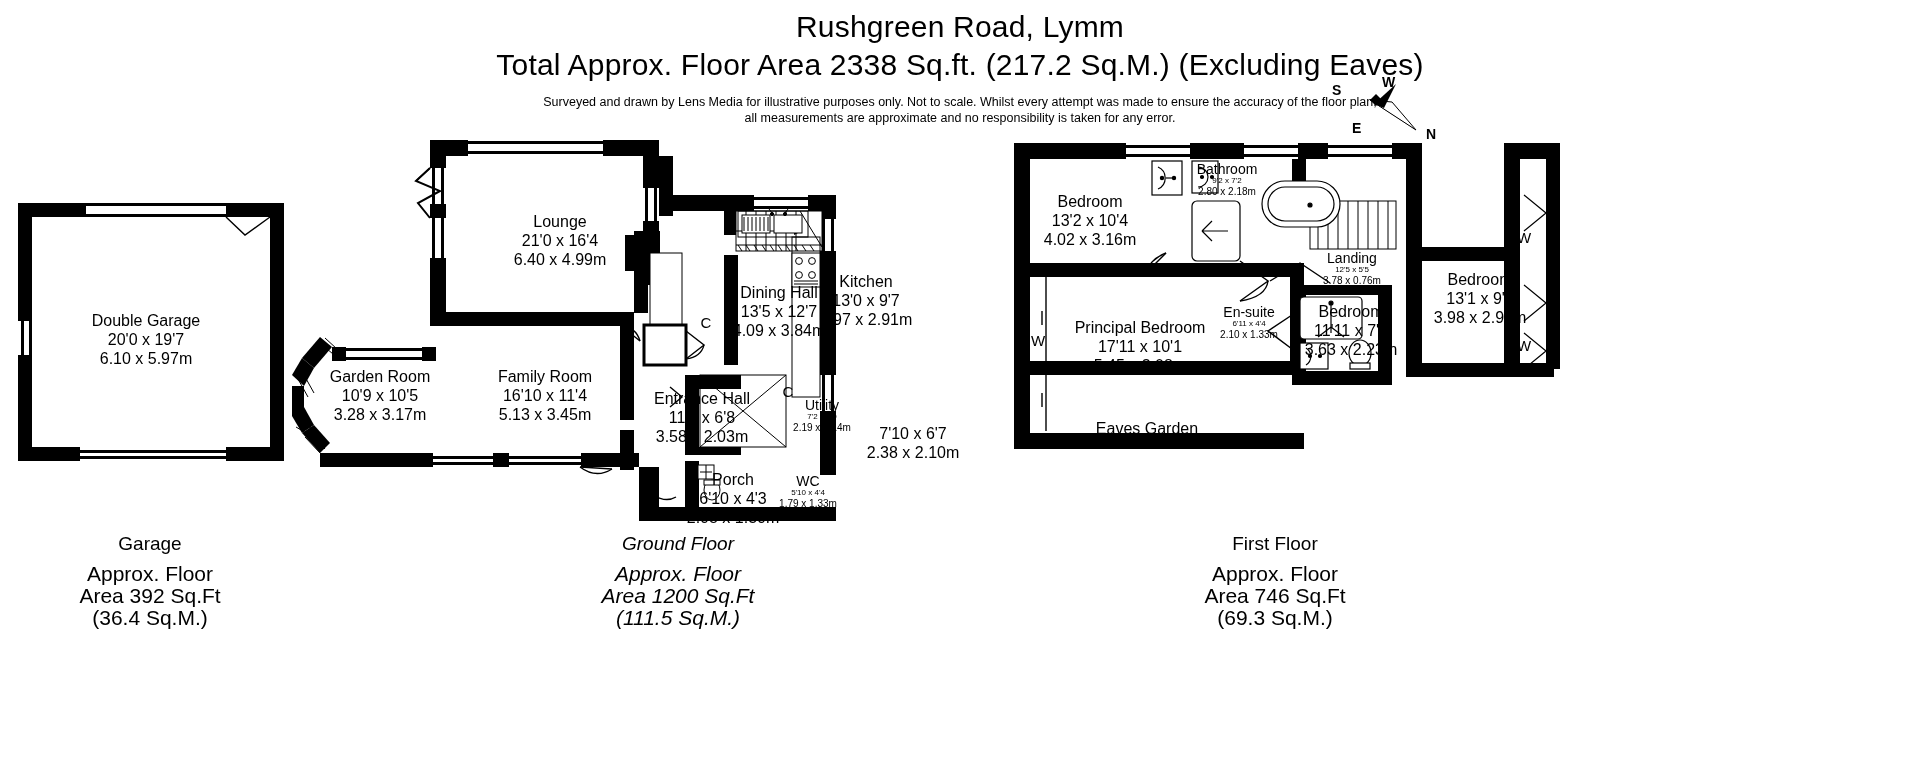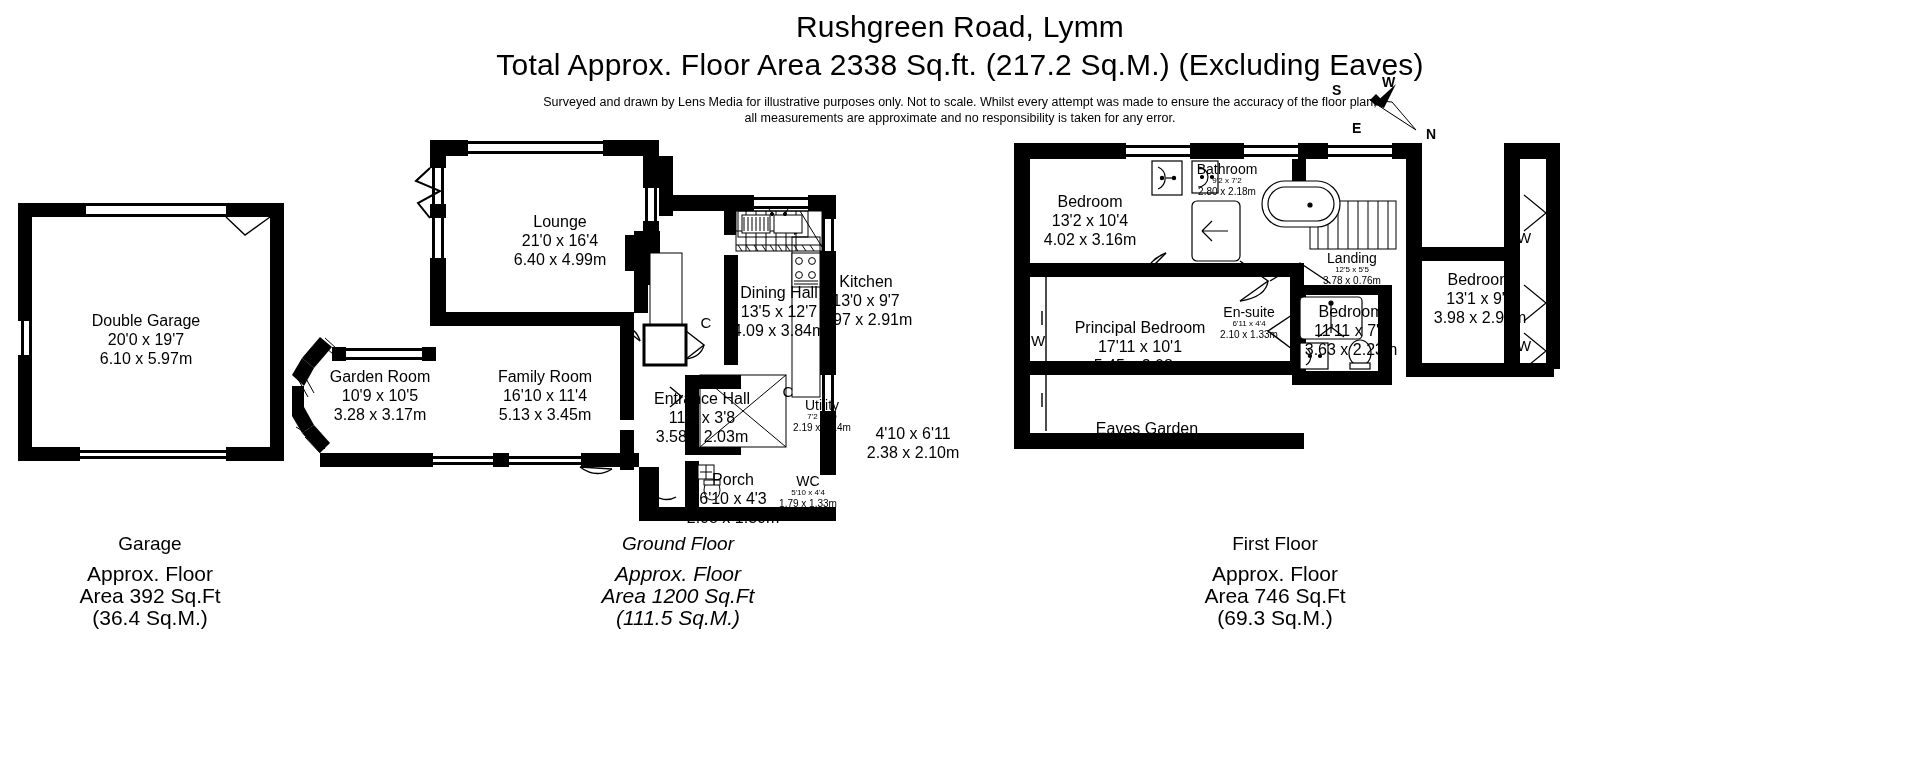--- a/index.html
+++ b/index.html
@@ -376,21 +376,21 @@
   </div>
 
   <div class="rl" style="left:866px; top:272px;">
     <span class="n">Kitchen</span>
     <span class="f">13'0 x 9'7</span>
     <span class="m">3.97 x 2.91m</span>
   </div>
 
   <div class="rl" style="left:702px; top:389px;">
     <span class="n">Entrance Hall</span>
-    <span class="f">11'9 x 3'8</span>
+    <span class="f">11'9 x 6'8</span>
     <span class="m">3.58 x 2.03m</span>
   </div>
 
   <div class="rl" style="left:733px; top:470px;">
     <span class="n">Porch</span>
     <span class="f">6'10 x 4'3</span>
     <span class="m">2.08 x 1.30m</span>
   </div>
 
   <div class="rl small" style="left:822px; top:400px;">
@@ -399,21 +399,21 @@
     <span class="m">2.19 x 2.14m</span>
   </div>
 
   <div class="rl small" style="left:808px; top:476px;">
     <span class="n">WC</span>
     <span class="f">5'10 x 4'4</span>
     <span class="m">1.79 x 1.33m</span>
   </div>
 
   <div class="rl" style="left:913px; top:424px;">
-    <span class="f">4'10 x 6'11</span>
+    <span class="f">7'10 x 6'7</span>
     <span class="m">2.38 x 2.10m</span>
   </div>
 
   <span class="clabel" style="left:706px; top:322px;">C</span>
   <span class="clabel" style="left:788px; top:391px;">C</span>
 
   <div class="plan" style="left:1000px; top:135px;">
     <svg width="560" height="340" viewBox="0 0 560 340">
       <g fill="#000000">
 

